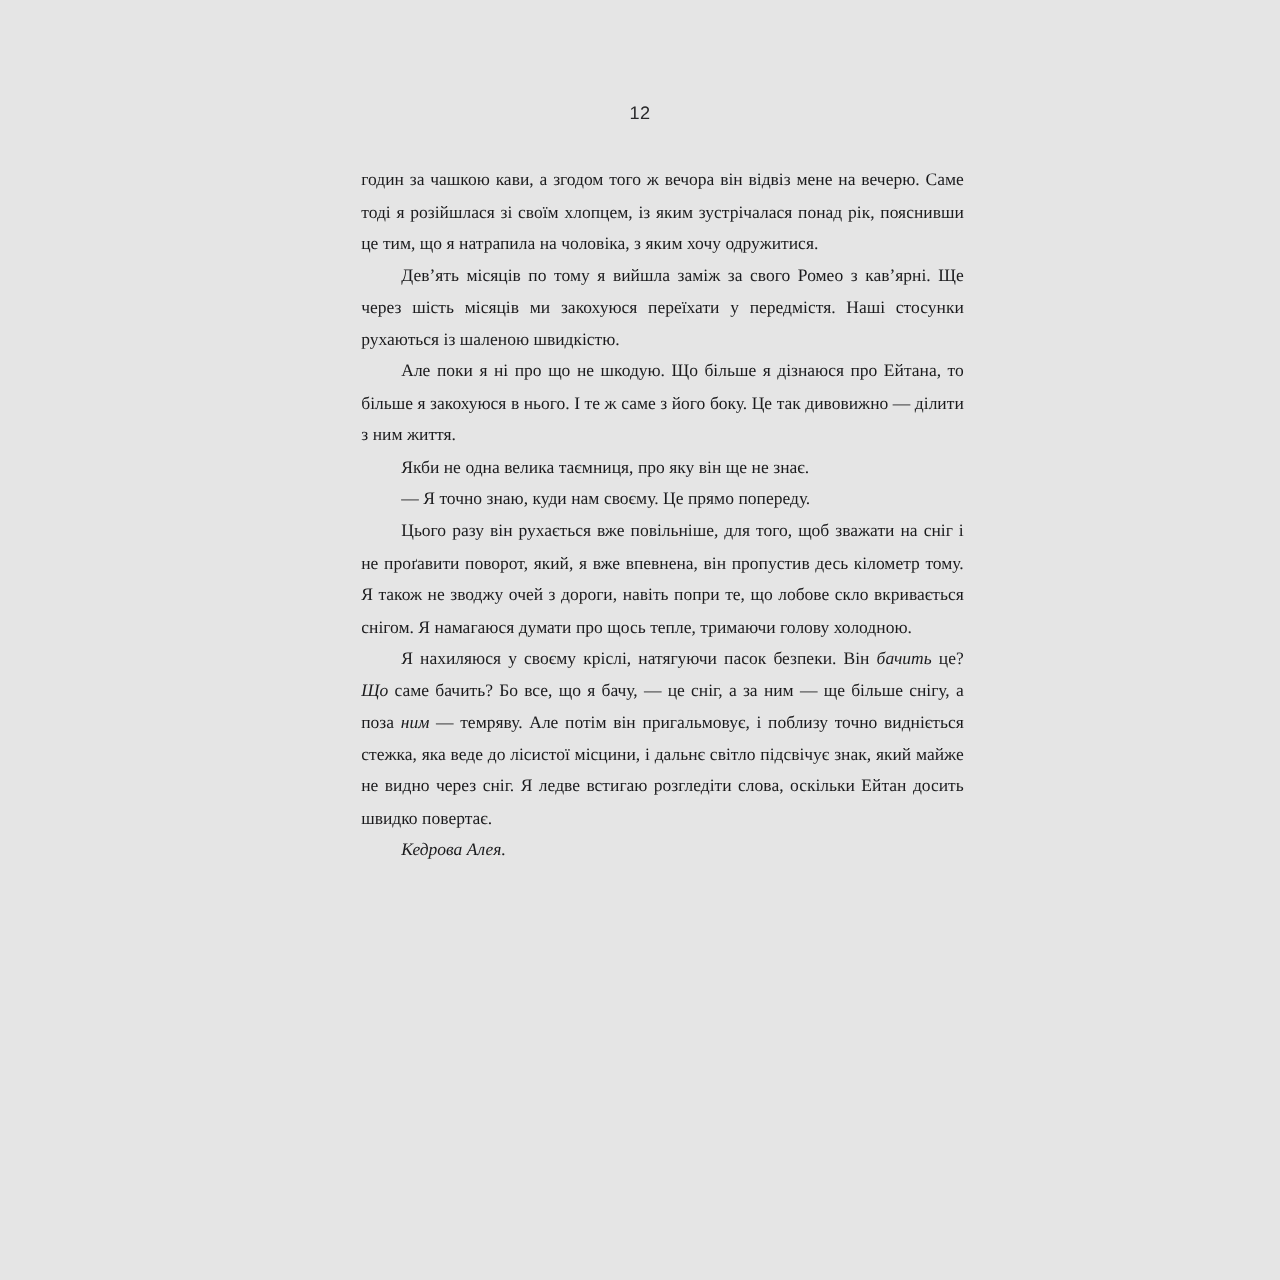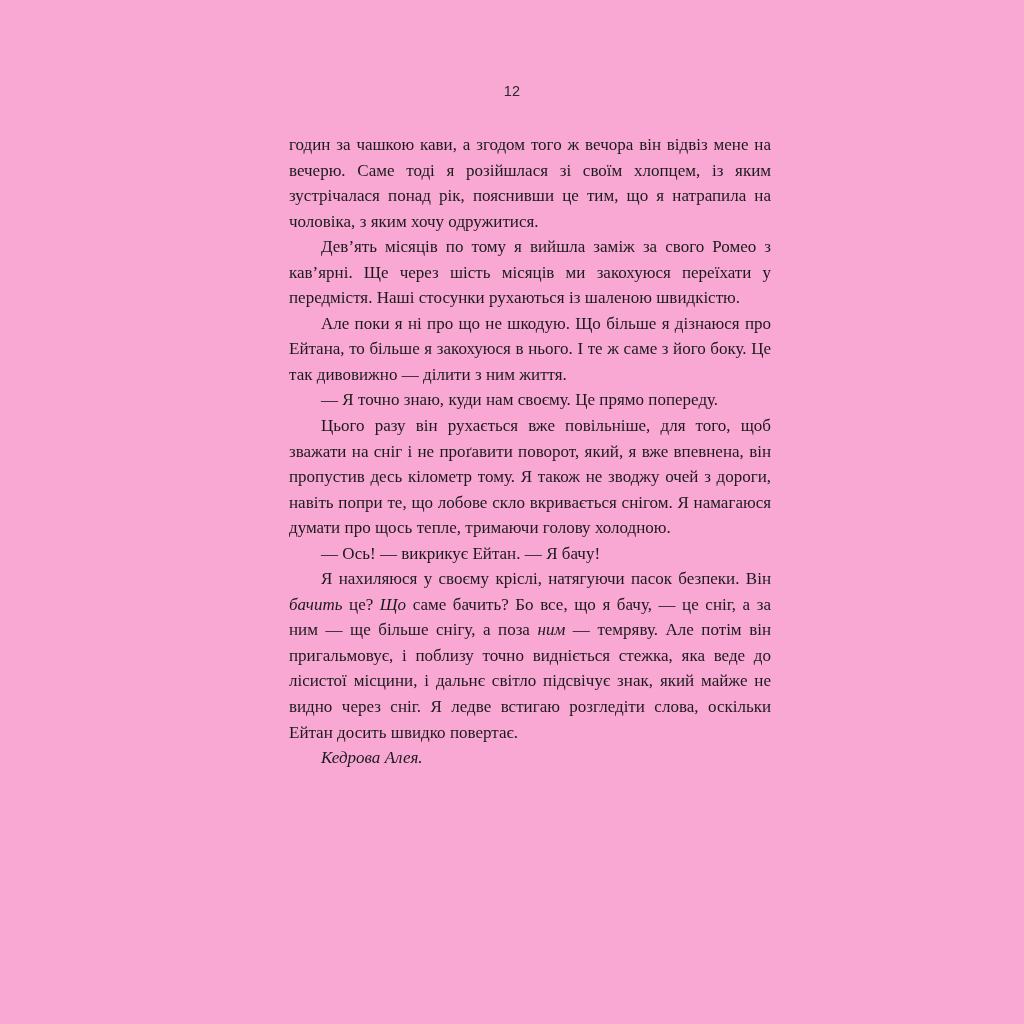--- a/index.html
+++ b/index.html
@@ -17,21 +17,21 @@
     color: #1a1a1c;
     -webkit-font-smoothing: antialiased;
   }
 
   .page {
     position: absolute;
     left: 0;
     top: 0;
     width: 1024px;
     height: 1024px;
-    background: #f9a8d4;
+    background: #e5e5e5;
   }
 
   
   .folio {
     position: absolute;
     left: 0;
     top: 84px;
     width: 1024px;
     text-align: center;
     font-family: "Liberation Sans", "DejaVu Sans", sans-serif;
@@ -44,21 +44,21 @@
   
   .textblock {
     position: absolute;
     left: 289px;
     top: 132px;
     width: 482px;
   }
 
   .para {
     margin: 0;
-    font-size: 17px;
+    font-size: 14px;
     line-height: 25.55px;
     text-align: justify;
     text-align-last: left;
     text-indent: 32px;
     hyphens: manual;
     word-spacing: 0.1px;
   }
 
   .para.noindent {
     text-indent: 0;
@@ -83,20 +83,20 @@
 <body>
 
 <div class="page">
 
   <div class="folio">12</div>
 
   <div class="textblock">
       <p class="para cont noindent"><span>годин за чашкою кави, а згодом того ж вечора він відвіз мене на вечерю. Саме тоді я розійшлася зі своїм хлопцем, із яким зустрічалася понад рік, пояснивши це тим, що я натрапила на чоловіка, з яким хочу одружитися.</span></p>
       <p class="para"><span>Дев’ять місяців по тому я вийшла заміж за свого Ромео з кав’ярні. Ще через шість місяців ми закохуюся переїхати у передмістя. Наші стосунки рухаються із шаленою швидкістю.</span></p>
       <p class="para"><span>Але поки я ні про що не шкодую. Що більше я дізнаюся про Ейтана, то більше я закохуюся в нього. І те ж саме з його боку. Це так дивовижно — ділити з ним життя.</span></p>
+      <p class="para shortline"><span>Якби не одна велика таємниця, про яку він ще не знає.</span></p>
       <p class="para shortline"><span>— Я точно знаю, куди нам своєму. Це прямо попереду.</span></p>
       <p class="para"><span>Цього разу він рухається вже повільніше, для того, щоб зважати на сніг і не проґавити поворот, який, я вже впевнена, він пропустив десь кілометр тому. Я також не зводжу очей з дороги, навіть попри те, що лобове скло вкривається снігом. Я намагаюся думати про щось тепле, тримаючи голову холодною.</span></p>
-      <p class="para shortline"><span>— Ось! — викрикує Ейтан. — Я бачу!</span></p>
       <p class="para"><span>Я нахиляюся у своєму кріслі, натягуючи пасок безпеки. Він </span><em>бачить</em><span> це? </span><em>Що</em><span> саме бачить? Бо все, що я бачу, — це сніг, а за ним — ще більше снігу, а поза </span><em>ним</em><span> — темряву. Але потім він пригальмовує, і поблизу точно видніється стежка, яка веде до лісистої місцини, і дальнє світло підсвічує знак, який майже не видно через сніг. Я ледве встигаю розгледіти слова, оскільки Ейтан досить швидко повертає.</span></p>
       <p class="para shortline"><em>Кедрова Алея.</em></p>
     </div>
 
 </div>
 
 </body></html>

